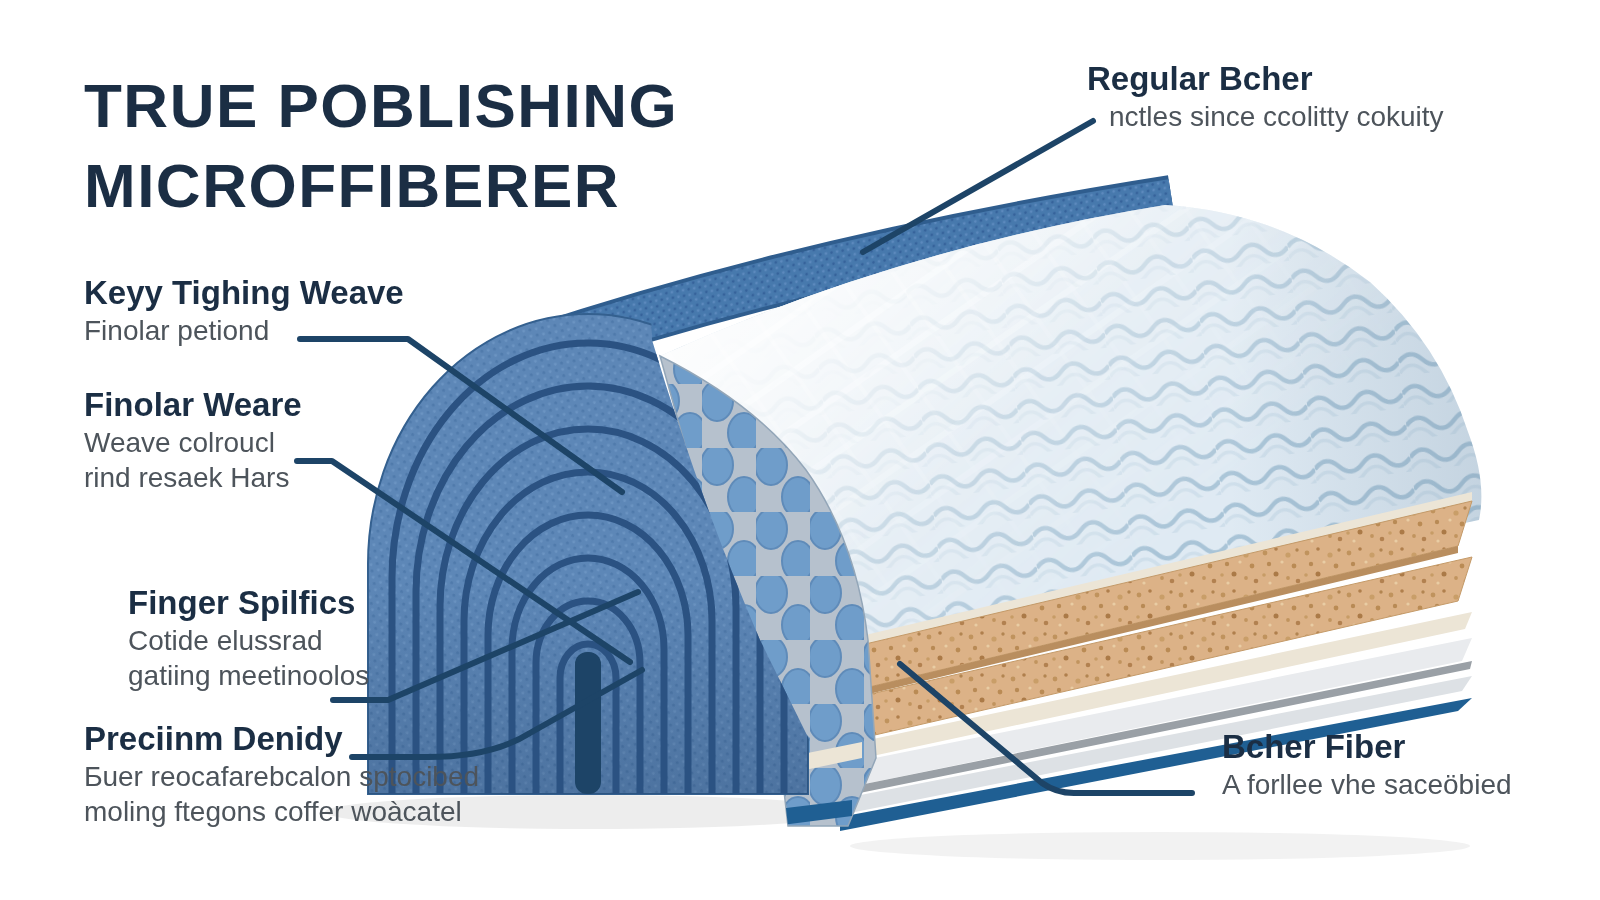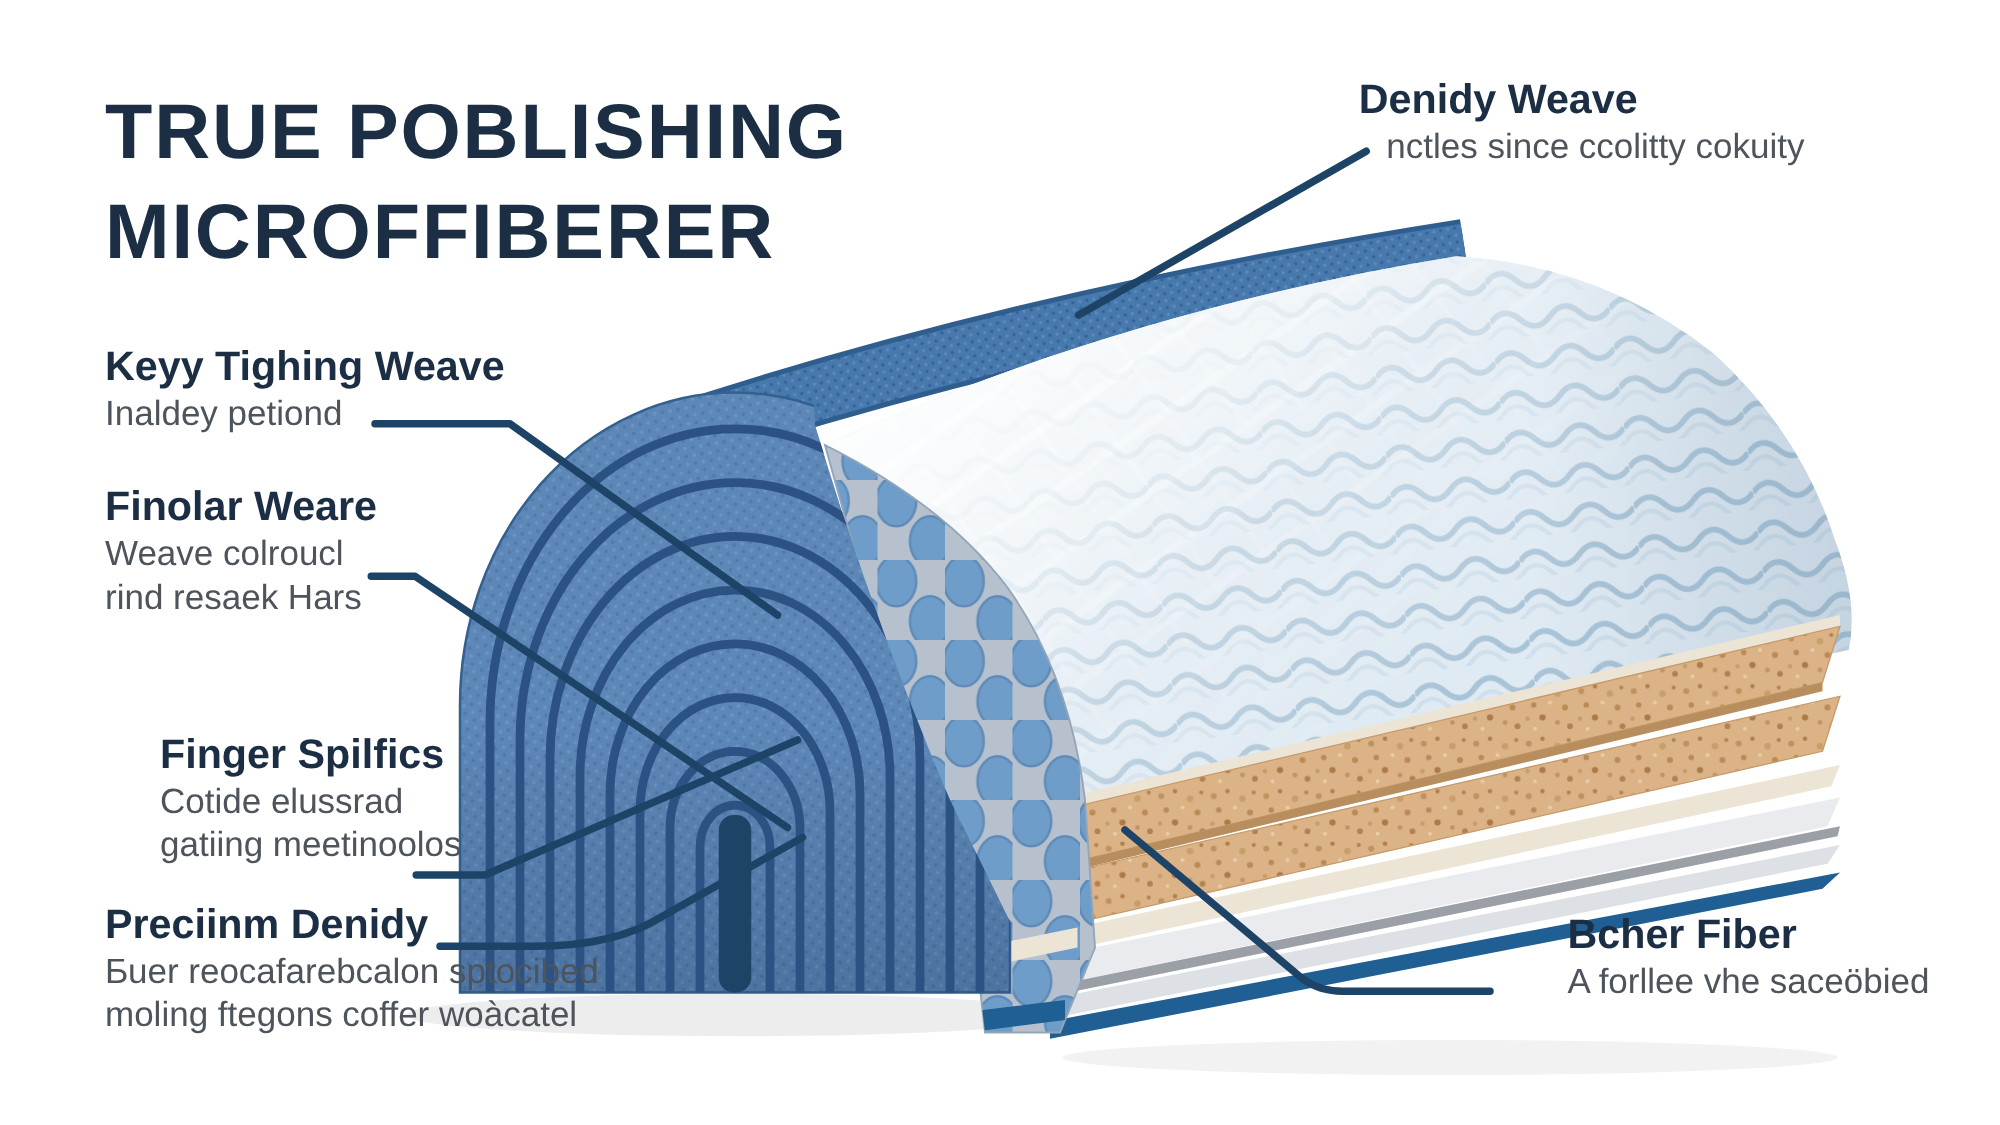--- a/index.html
+++ b/index.html
@@ -18,21 +18,21 @@
   }
   .callout{position:absolute;white-space:nowrap;}
   .callout .t{font-size:33px;font-weight:700;line-height:41px;color:var(--heading,#1b2e44);}
   .callout .d{font-size:28px;line-height:35px;color:var(--body-text,#4d545b);}
   .co-regular{left:1087px;top:58px;}
   .co-regular .d{margin-left:22px;}
   .co-keyy{left:84px;top:272px;}
   .co-finolar{left:84px;top:384px;}
   .co-finger{left:84px;top:582px;margin-left:44px;}
   .co-preciinm{left:84px;top:718px;}
-  .co-bcher{left:1222px;top:726px;margin-left:32px;}
+  .co-bcher{left:1222px;top:726px;}
 </style>
 </head>
 <body>
 
 <div id="stage">
 
   <svg width="1600" height="900" viewBox="0 0 1600 900">
     <defs>
       <pattern id="knitArcs" width="9" height="9" patternUnits="userSpaceOnUse" patternTransform="rotate(35)">
         <rect width="9" height="9" style="fill:var(--arc-blue,#5d87b7)"></rect>
@@ -166,30 +166,30 @@
       <path d="M 900 664 L 1042 783 Q 1056 793 1074 793 L 1192 793"></path>
     </g>
   </svg>
 
   <div class="h1">
     <div>TRUE POBLISHING</div>
     <div>MICROFFIBERER</div>
   </div>
 
   <div class="callout co-regular">
-    <div class="t">Denidy Weave</div>
+    <div class="t">Regular Bcher</div>
     <div class="d">
       <div>nctles since ccolitty cokuity</div>
     </div>
   </div>
 
   <div class="callout co-keyy">
     <div class="t">Keyy Tighing Weave</div>
     <div class="d">
-      <div>Inaldey petiond</div>
+      <div>Finolar petiond</div>
     </div>
   </div>
 
   <div class="callout co-finolar">
     <div class="t">Finolar Weare</div>
     <div class="d">
       <div>Weave colroucl</div>
       <div>rind resaek Hars</div>
     </div>
   </div>

